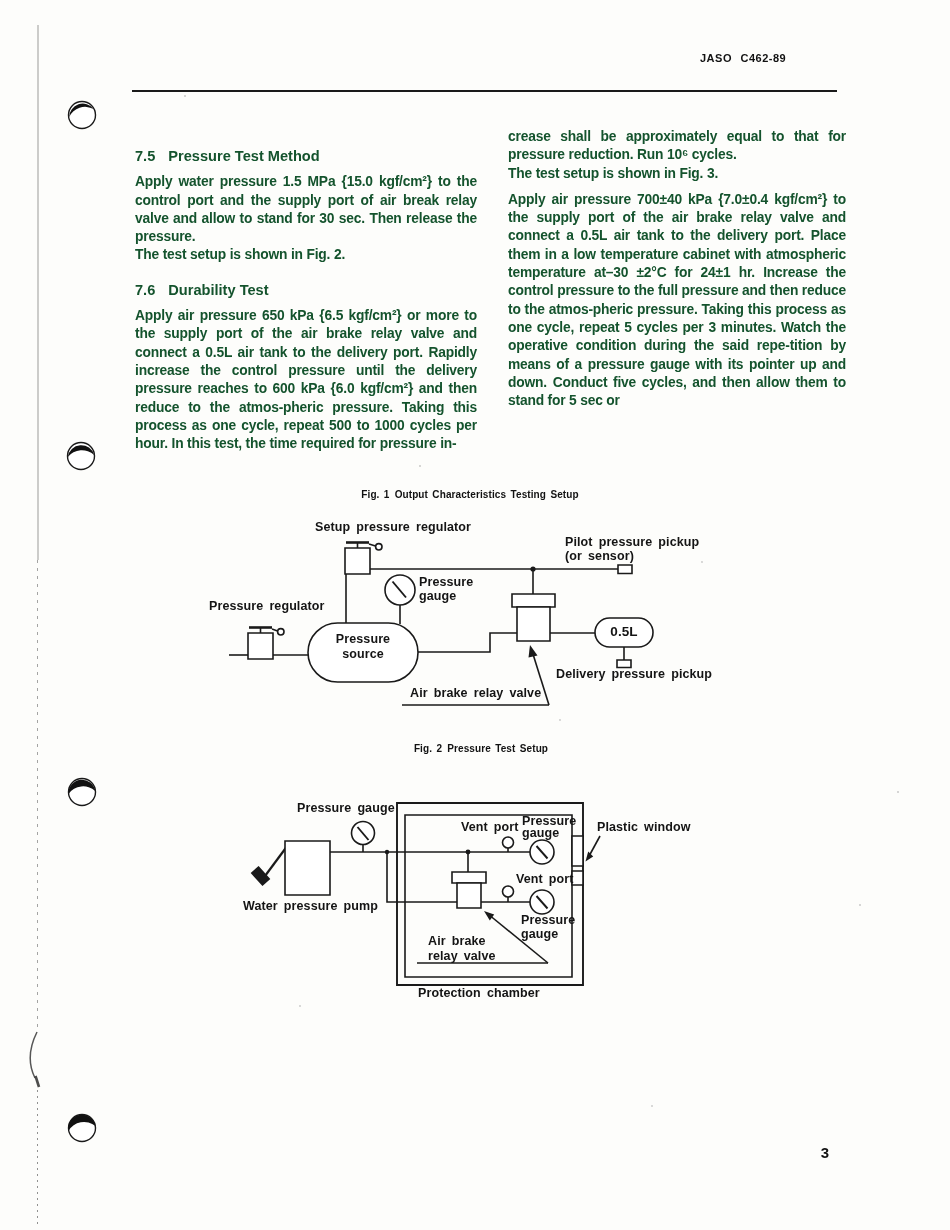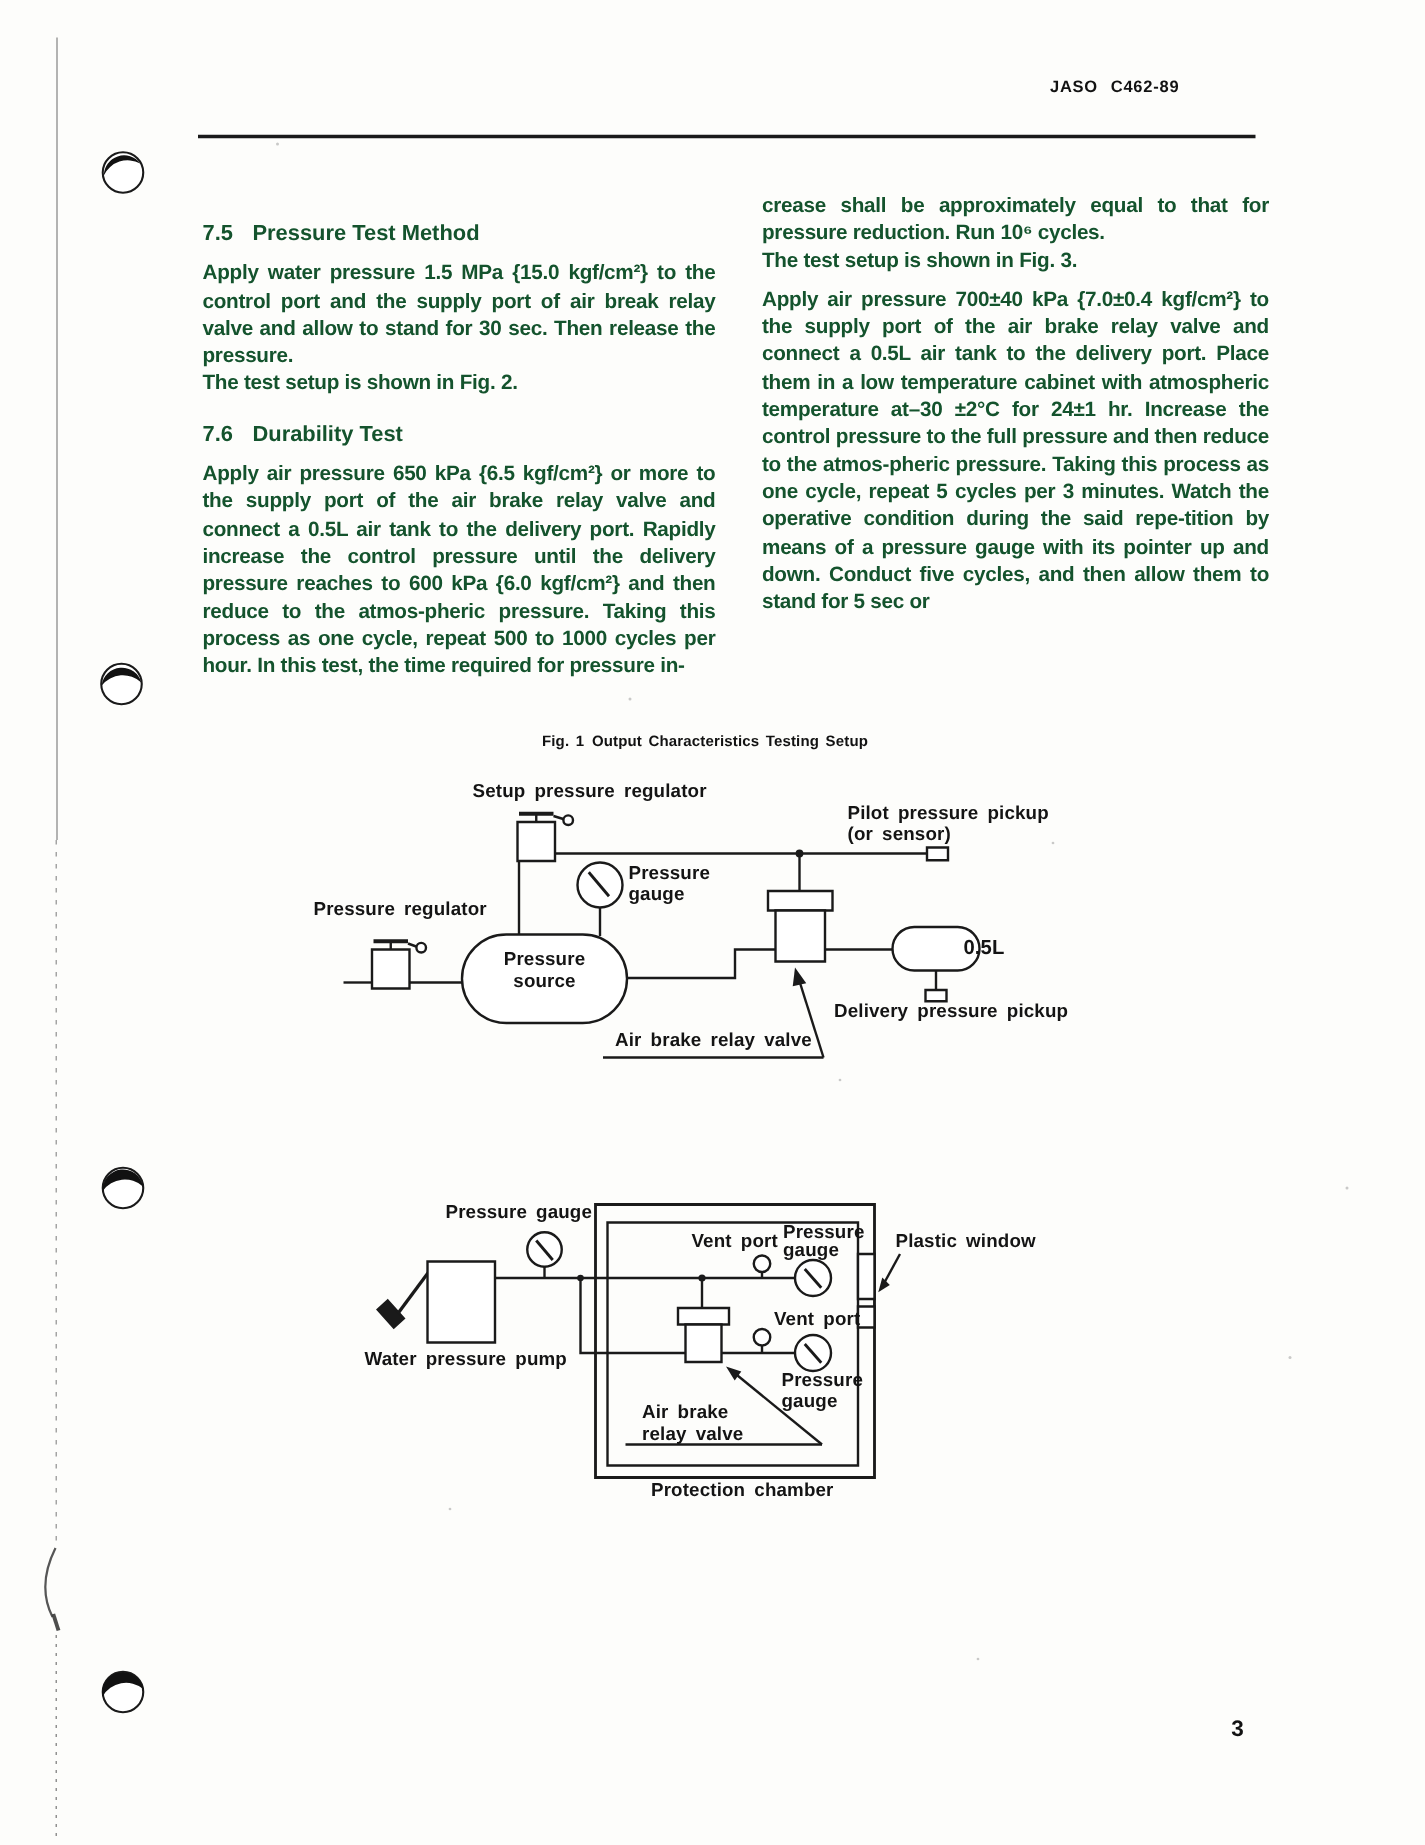--- a/index.html
+++ b/index.html
@@ -230,38 +230,39 @@
   </div>
   <div class="dlabel" style="left:419px;top:576px;">
     <span>Pressure</span><br>
     <span>gauge</span>
   </div>
   <div class="dlabel" style="left:209px;top:600px;">Pressure regulator</div>
   <div class="dlabel ctr" style="left:308px;top:632px;width:110px;line-height:15px;">
     <span>Pressure</span><br>
     <span>source</span>
   </div>
-  <div class="dlabel ctr" style="left:595px;top:625px;width:58px;font-size:13.5px;padding-left:32px;">0.5L</div>
+  <div class="dlabel ctr" style="left:595px;top:625px;width:58px;font-size:13.5px;">0.5L</div>
   <div class="dlabel" style="left:556px;top:668px;">Delivery pressure pickup</div>
   <div class="dlabel" style="left:410px;top:687px;">Air brake relay valve</div>
 
+  <div class="fig-title" style="left:281px;top:743px;width:400px;">Fig. 2 Pressure Test Setup</div>
   <div class="dlabel" style="left:297px;top:802px;">Pressure gauge</div>
   <div class="dlabel" style="left:461px;top:821px;">Vent port</div>
   <div class="dlabel tight" style="left:522px;top:815px;">
     <span>Pressure</span><br>
     <span>gauge</span>
   </div>
   <div class="dlabel" style="left:597px;top:821px;">Plastic window</div>
   <div class="dlabel" style="left:516px;top:873px;">Vent port</div>
   <div class="dlabel" style="left:521px;top:914px;">
     <span>Pressure</span><br>
     <span>gauge</span>
   </div>
   <div class="dlabel" style="left:243px;top:900px;">Water pressure pump</div>
   <div class="dlabel" style="left:428px;top:934px;line-height:14.5px;">
     <span>Air brake</span><br>
     <span>relay valve</span>
   </div>
-  <div class="dlabel" style="left:418px;top:987px;margin-left:16px;">Protection chamber</div>
+  <div class="dlabel" style="left:418px;top:987px;">Protection chamber</div>
 
   <div class="page-number">3</div>
 
 </div>
 
 </body></html>

